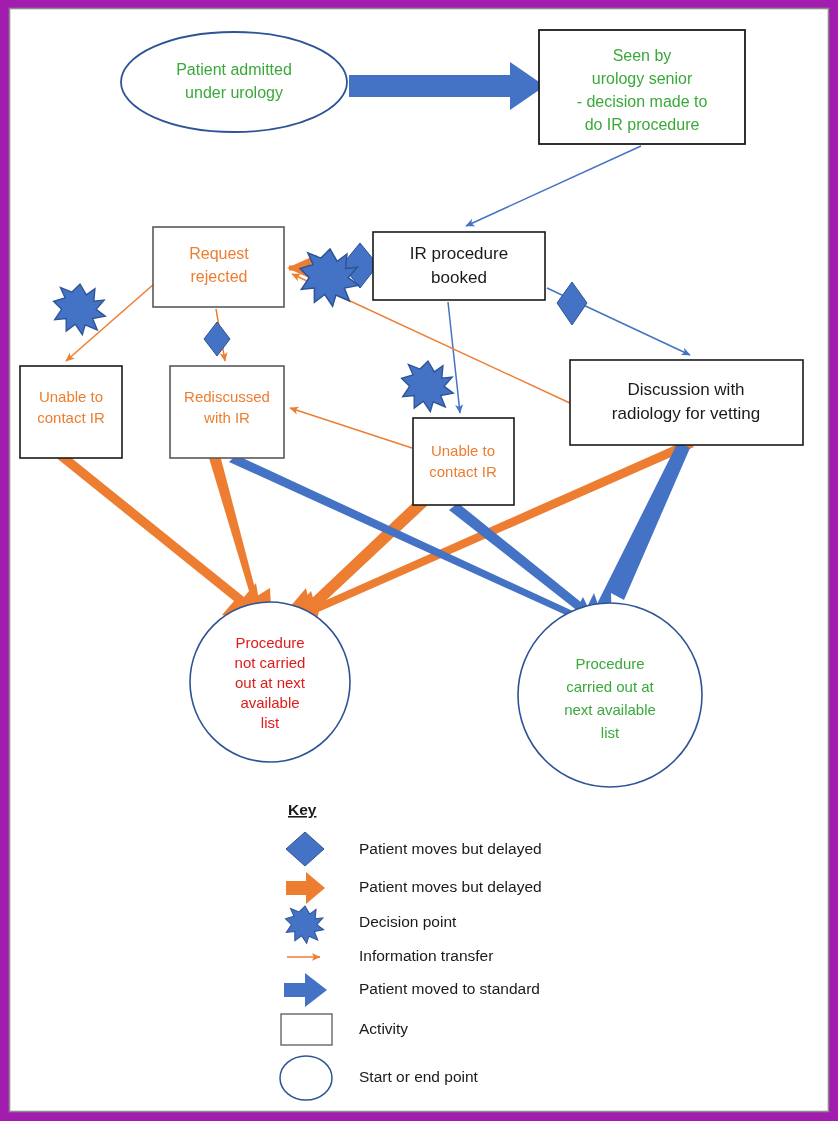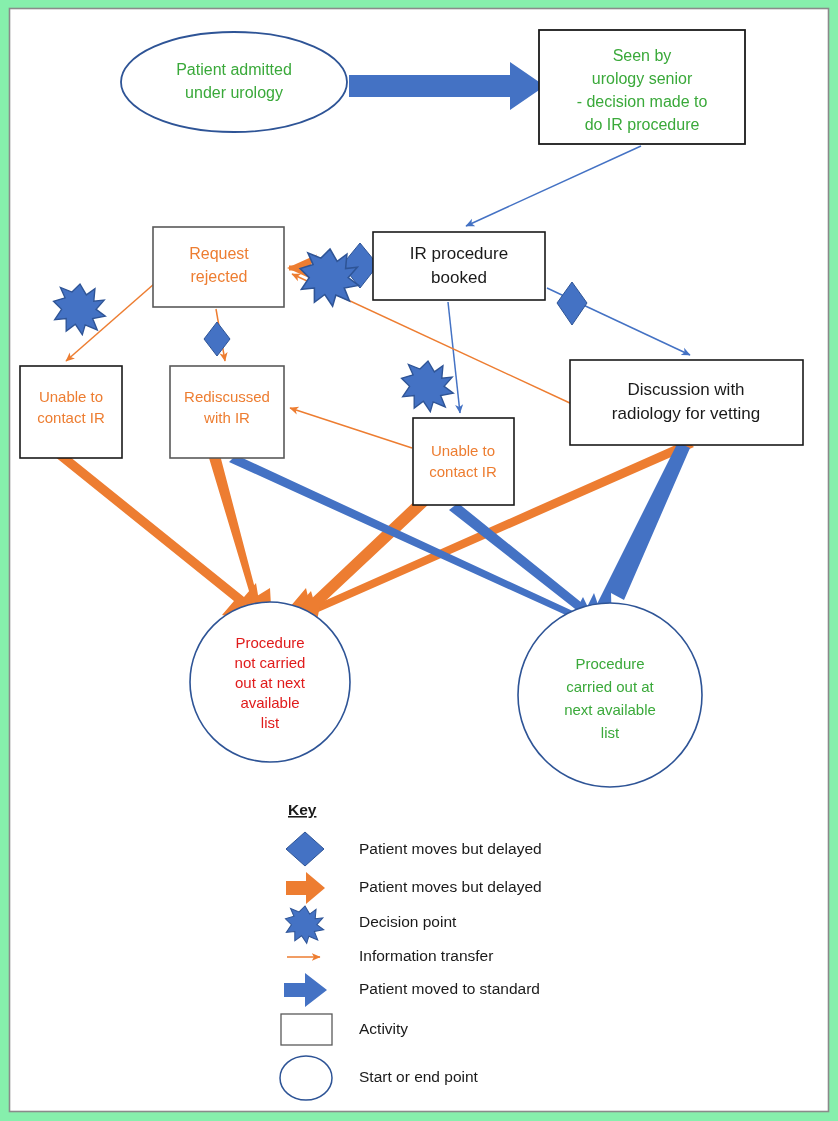--- a/index.html
+++ b/index.html
@@ -10,21 +10,21 @@
   body {
     width: 838px;
     height: 1121px;
     font-family: "Liberation Sans", sans-serif;
     overflow: hidden;
   }
   #canvas {
     position: relative;
     width: 838px;
     height: 1121px;
-    background: #86efac;
+    background: #a21caf;
   }
   svg.flow {
     position: absolute;
     top: 0;
     left: 0;
     width: 838px;
     height: 1121px;
   }
   .node-text {
     font-family: "Liberation Sans", sans-serif;

